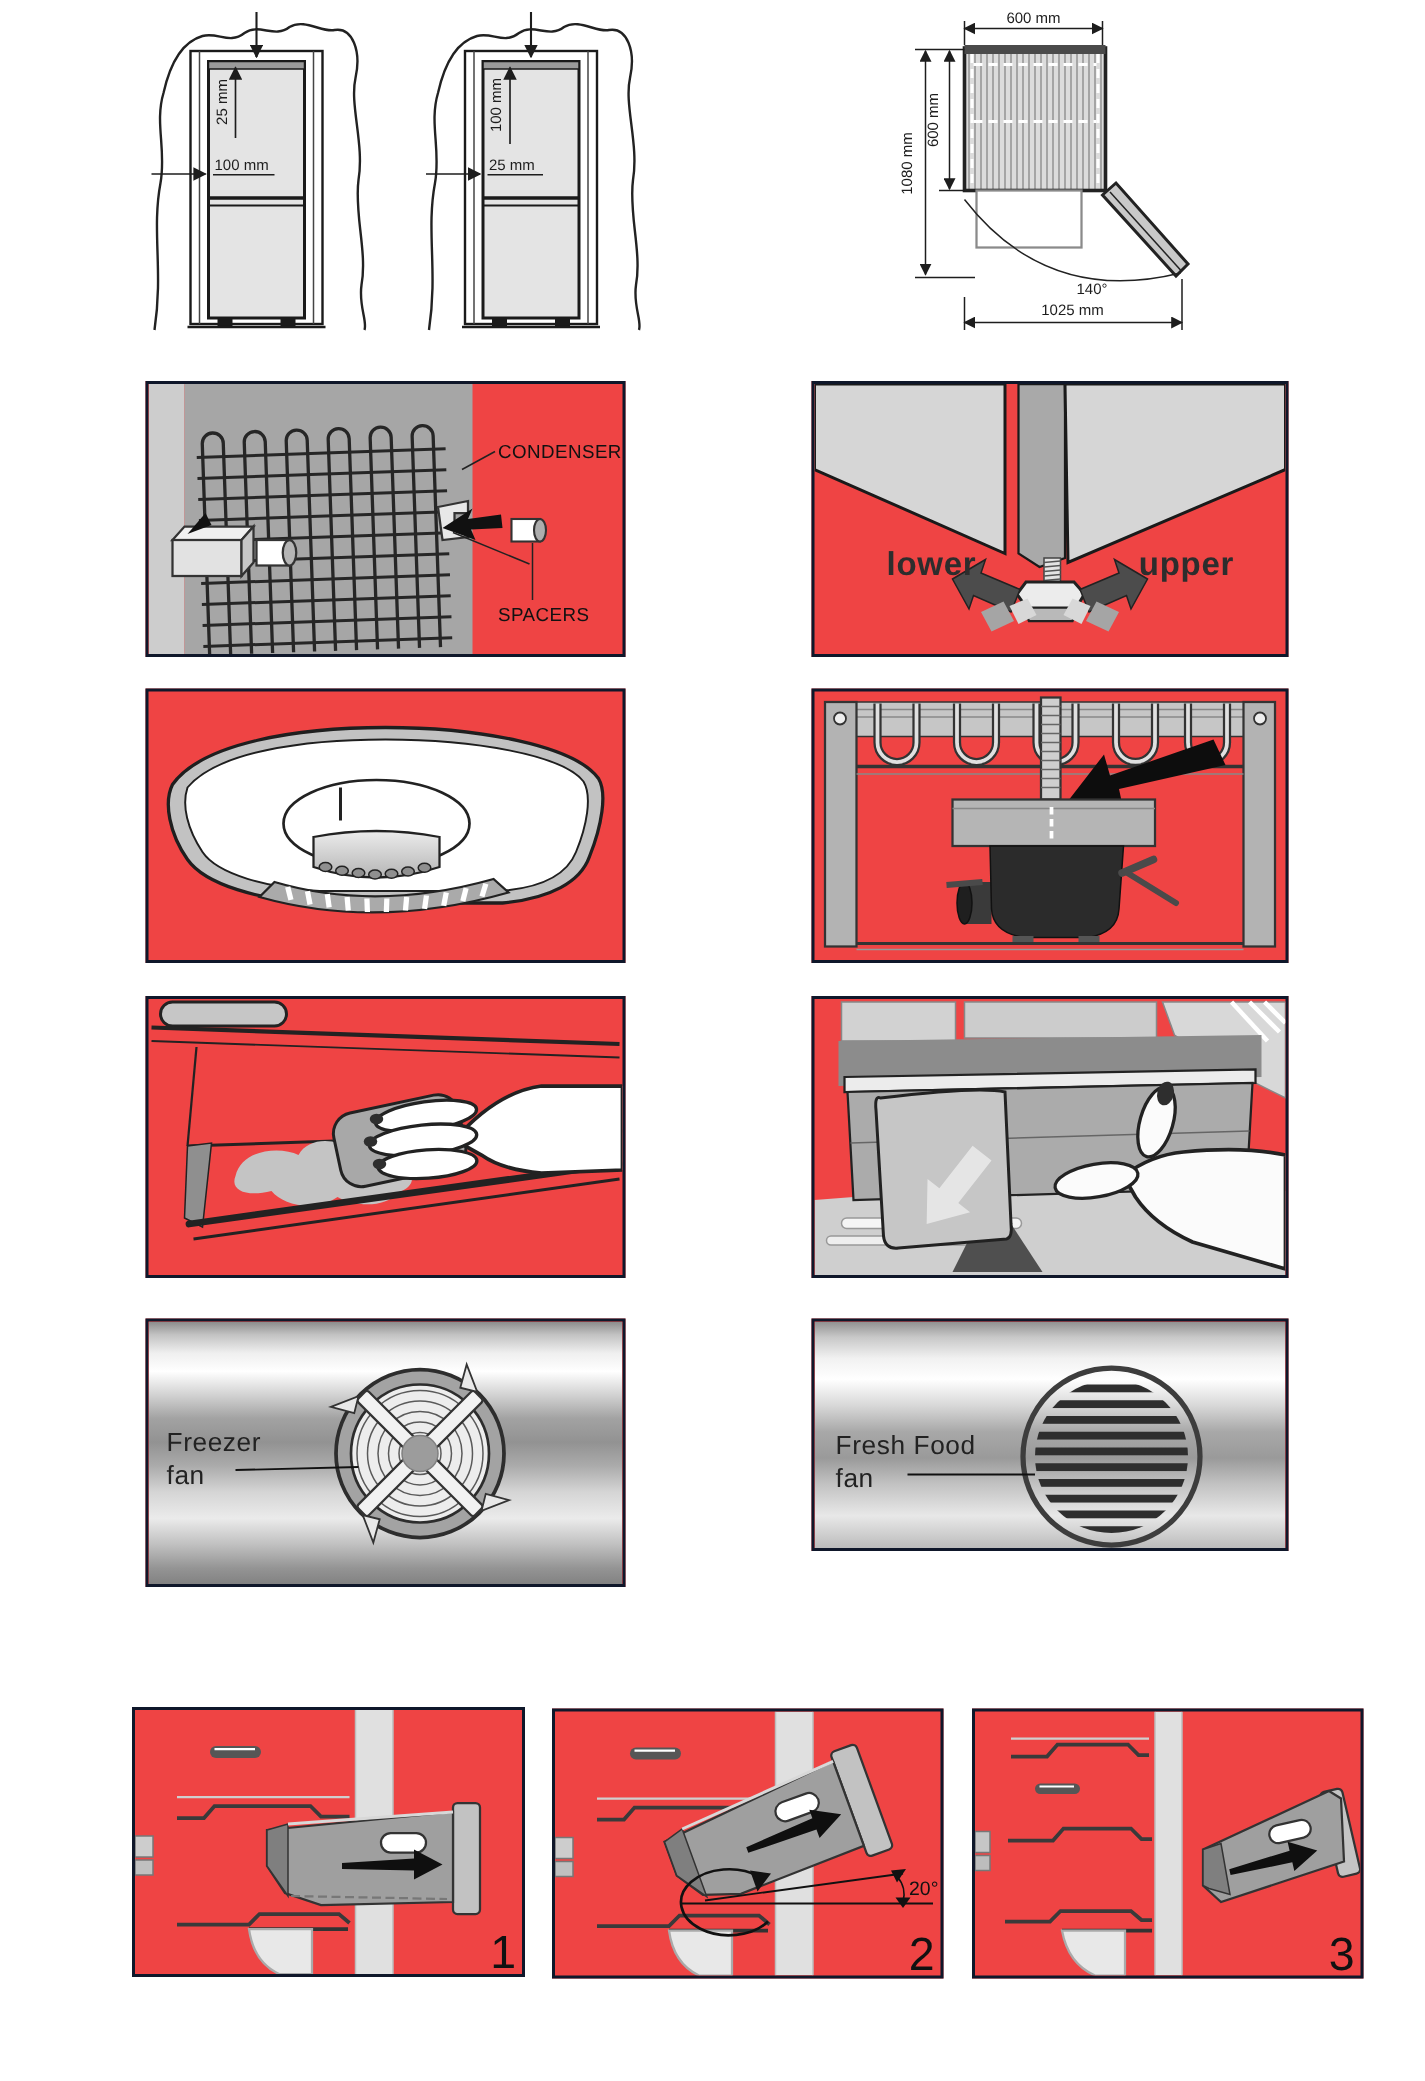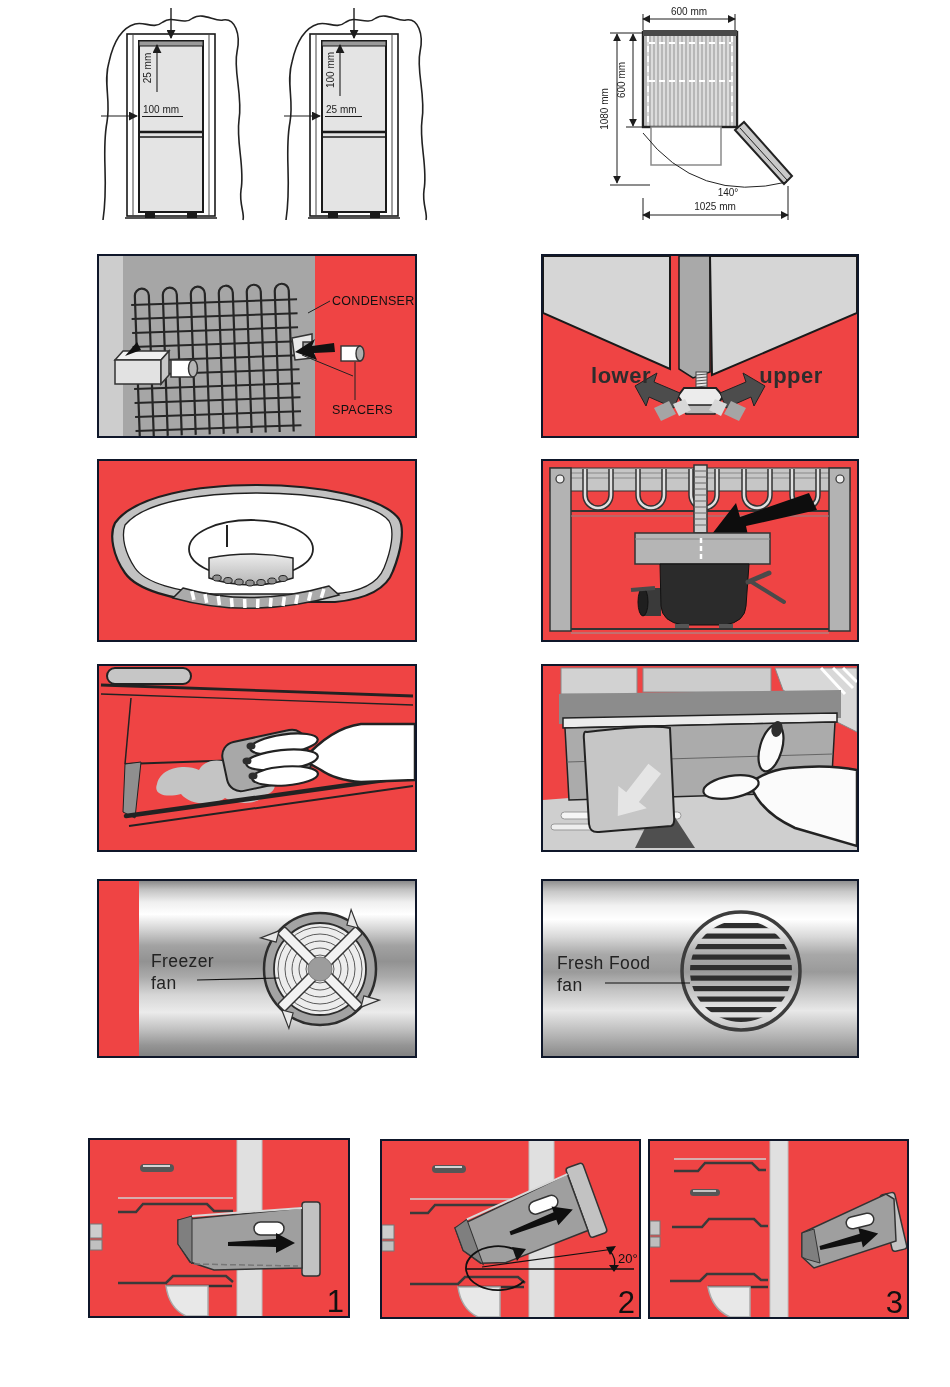--- a/index.html
+++ b/index.html
@@ -349,21 +349,21 @@
   </g>
   <g>
     <path d="M314,104 L314,180 L252,162 Q226,150 214,132 L206,118 Q224,104 246,102 Q286,98 314,104 Z" fill="#fbfbfb" stroke="#222" stroke-width="2.5"></path>
     <ellipse cx="188" cy="121" rx="28" ry="11" transform="rotate(-10 188 121)" fill="#fbfbfb" stroke="#222" stroke-width="2.2"></ellipse>
     <ellipse cx="228" cy="82" rx="11" ry="24" transform="rotate(16 228 82)" fill="#fbfbfb" stroke="#222" stroke-width="2.2"></ellipse>
     <ellipse cx="234" cy="63" rx="5.5" ry="8" transform="rotate(14 234 63)" fill="#2e2e2e"></ellipse>
   </g>
 </svg>
 </div>
 
-<div class="panel" style="left:97px;top:879px;width:320px;height:179px;padding-left:40px;">
+<div class="panel" style="left:97px;top:879px;width:320px;height:179px;">
 <svg width="316" height="175" viewBox="0 0 316 175">
   <defs>
     <linearGradient id="mg1" x1="0" y1="0" x2="0" y2="1">
       <stop offset="0" stop-color="#8a8a8a"></stop>
           <stop offset="0.05" stop-color="#c2c2c2"></stop>
       <stop offset="0.12" stop-color="#efefef"></stop>
           <stop offset="0.19" stop-color="#ffffff"></stop>
       <stop offset="0.28" stop-color="#d2d2d2"></stop>
           <stop offset="0.37" stop-color="#a2a2a2"></stop>
       <stop offset="0.46" stop-color="#929292"></stop>
@@ -398,21 +398,21 @@
       </g>
     </g>
     <circle r="12" fill="#9c9c9c" stroke="#808080" stroke-width="1"></circle>
   </g>
   <text class="fanlbl" x="12" y="86">Freezer</text>
   <text class="fanlbl" x="12" y="108">fan</text>
   <line x1="58" y1="99" x2="140" y2="97" stroke="#111" stroke-width="1.2"></line>
 </svg>
 </div>
 
-<div class="panel" style="left:541px;top:879px;width:318px;height:179px;">
+<div class="panel" style="left:541px;top:879px;width:318px;height:155px;">
 <svg width="314" height="175" viewBox="0 0 314 175">
   <defs>
     <linearGradient id="mg2" x1="0" y1="0" x2="0" y2="1">
       <stop offset="0" stop-color="#909090"></stop>
           <stop offset="0.06" stop-color="#c8c8c8"></stop>
       <stop offset="0.14" stop-color="#f1f1f1"></stop>
           <stop offset="0.22" stop-color="#ffffff"></stop>
       <stop offset="0.32" stop-color="#d8d8d8"></stop>
           <stop offset="0.42" stop-color="#a8a8a8"></stop>
       <stop offset="0.52" stop-color="#9a9a9a"></stop>
@@ -467,21 +467,21 @@
     <polygon points="88,80 102,76 102,124 88,104" fill="#7f7f7f" stroke="#333" stroke-width="1"></polygon>
     <line x1="102" y1="76" x2="212" y2="68" stroke="#d8d8d8" stroke-width="2"></line>
     <rect x="164" y="82" width="30" height="13" rx="6.5" fill="#fff" stroke="#333" stroke-width="1.5"></rect>
     <line x1="104" y1="124" x2="208" y2="126" stroke="#777" stroke-width="1.5" stroke-dasharray="6,3"></line>
     <path d="M138,102 L186,99 L186,93 L205,103 L186,113 L186,107 L138,106 Z" fill="#0f0f0f"></path>
   </g>
   <text class="stepnum" x="254" y="172" text-anchor="end">1</text>
 </svg>
 </div>
 
-<div class="panel" style="left:368px;top:1139px;width:261px;height:180px;margin-left:12px;">
+<div class="panel" style="left:368px;top:1139px;width:261px;height:180px;">
 <svg width="257" height="176" viewBox="0 0 257 176">
   <g>
     <rect x="147" y="0" width="25" height="176" fill="#e0e0e0"></rect>
     <line x1="147" y1="0" x2="147" y2="176" stroke="#bdbdbd" stroke-width="1"></line>
     <line x1="172" y1="0" x2="172" y2="176" stroke="#bdbdbd" stroke-width="1"></line>
     <rect x="0" y="84" width="12" height="14" fill="#cdcdcd" stroke="#777" stroke-width="1"></rect>
     <rect x="0" y="100" width="12" height="10" fill="#c0c0c0" stroke="#777" stroke-width="1"></rect>
     <rect x="50" y="24" width="34" height="8" rx="4" fill="#565656"></rect>
     <line x1="53" y1="26" x2="80" y2="26" stroke="#fff" stroke-width="1.5"></line>
     <line x1="28" y1="58" x2="143" y2="58" stroke="#cfcfcf" stroke-width="1.5"></line>

